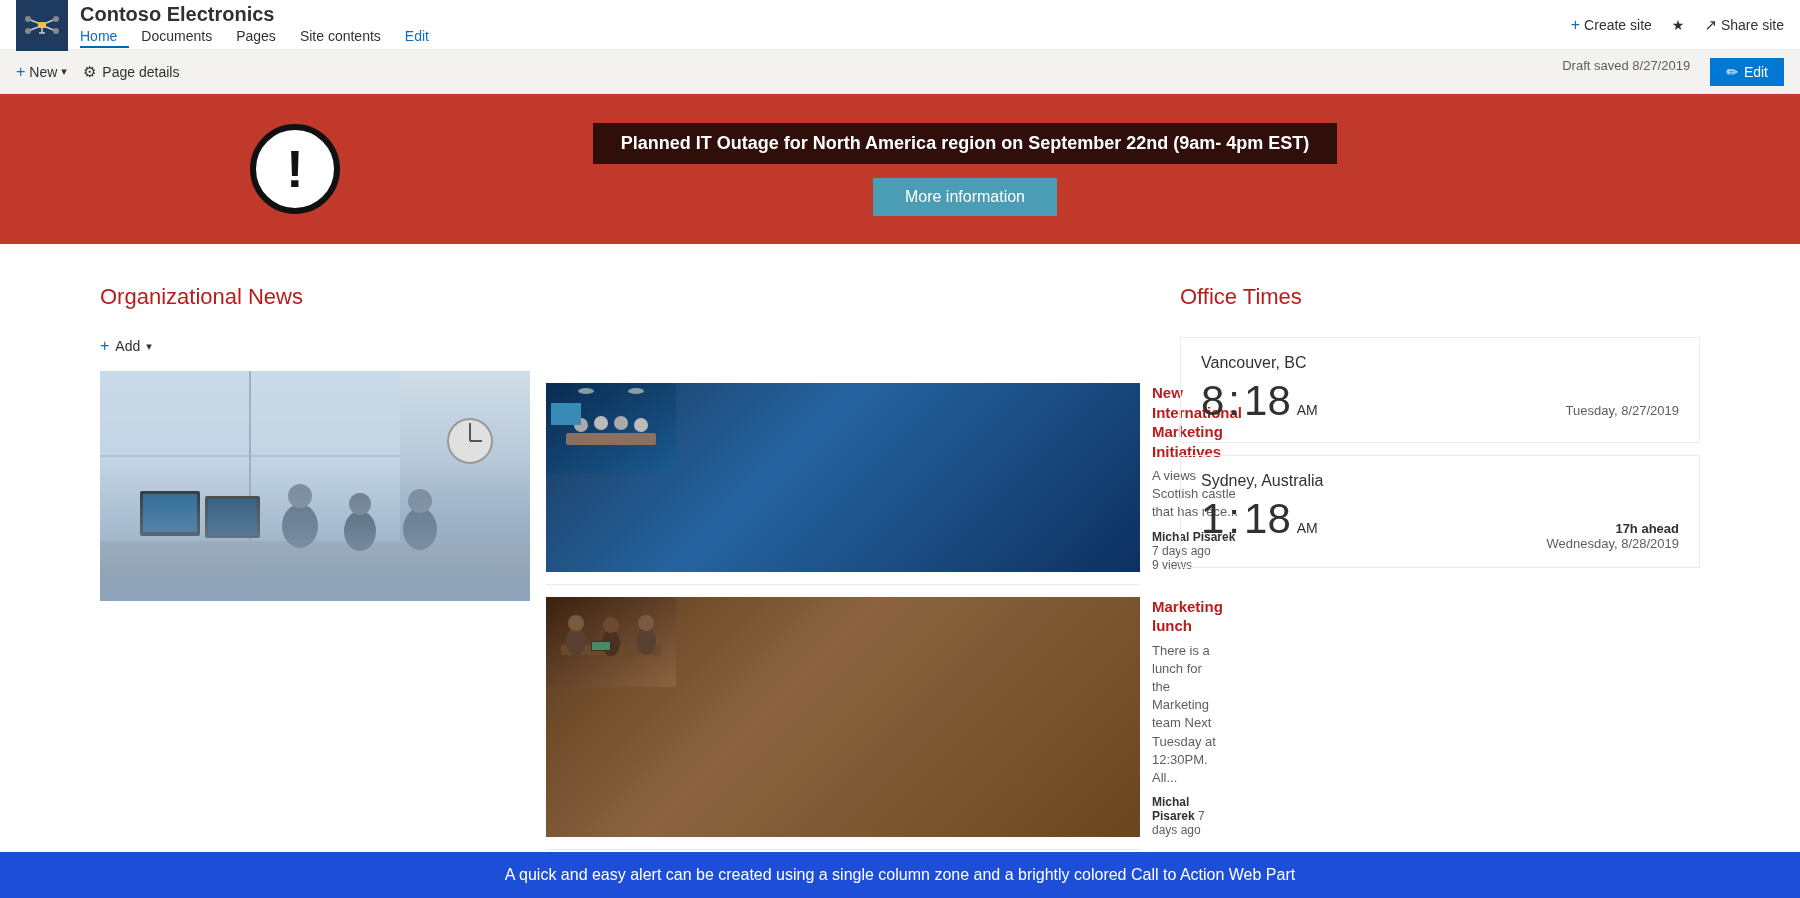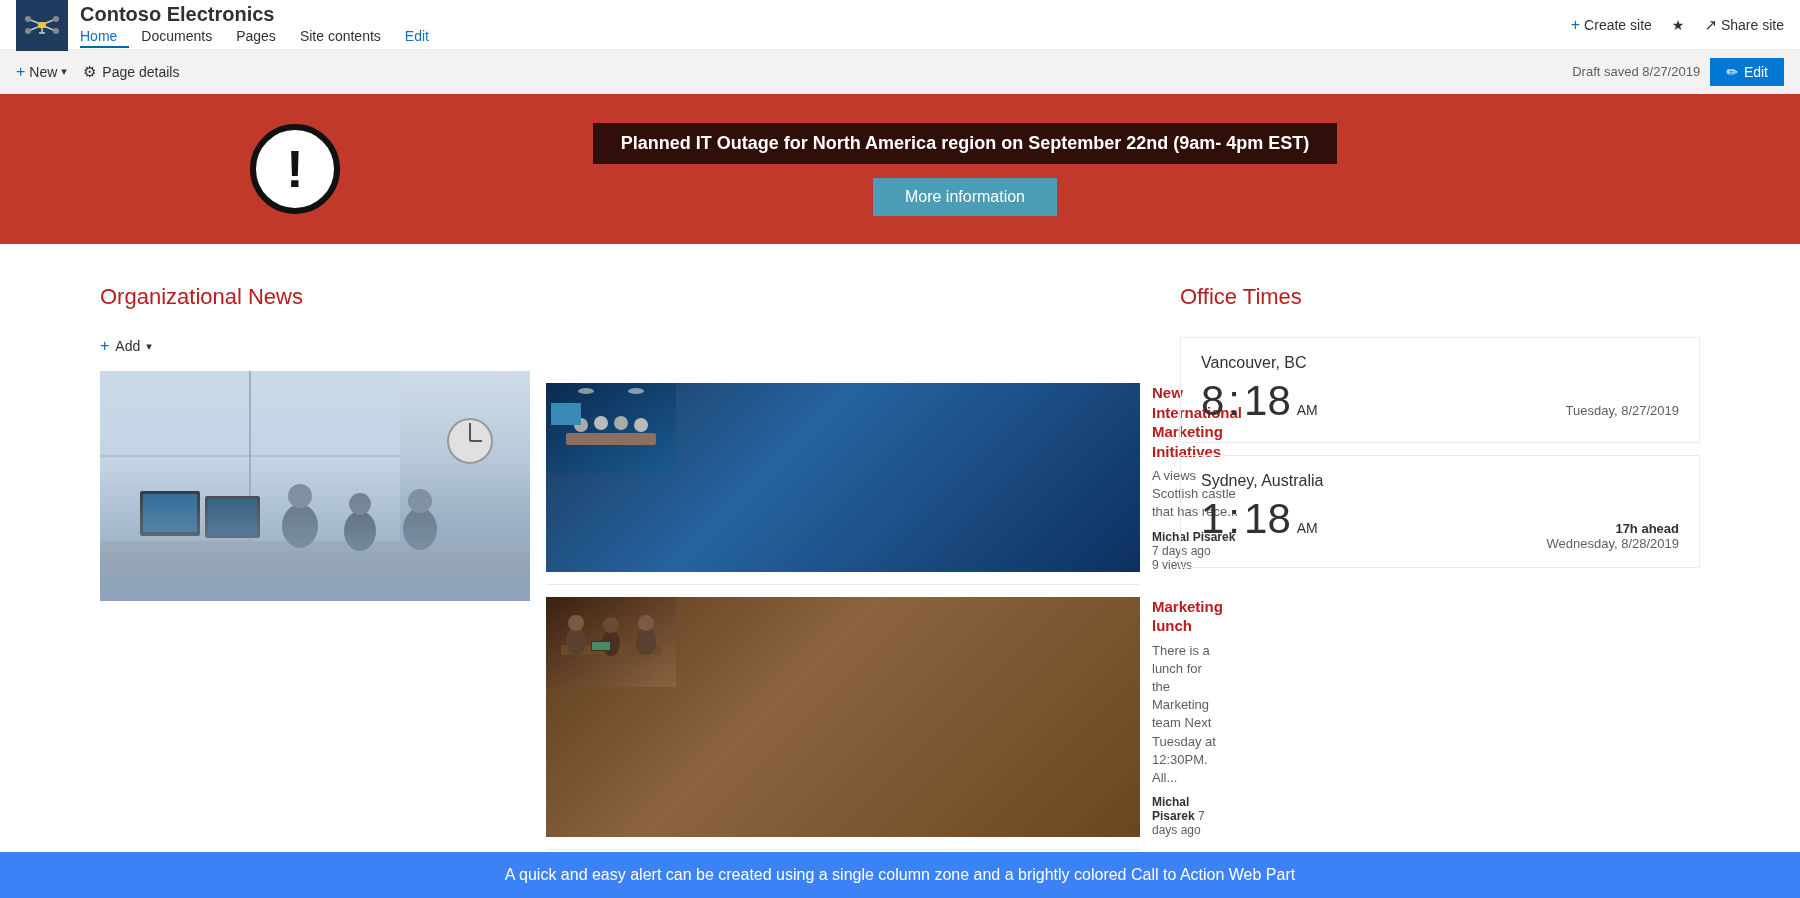--- a/index.html
+++ b/index.html
@@ -83,21 +83,21 @@
     .toolbar-page-details {
       display: flex;
       align-items: center;
       gap: 6px;
       font-size: 14px;
       color: #323130;
       cursor: pointer;
       background: none;
       border: none;
     }
-    .toolbar-right { display: flex; align-items: center; gap: 10px; }
+    .toolbar-right { display: flex; align-items: flex-start; gap: 20px; }
     .draft-saved { font-size: 13px; color: #605e5c; }
     .edit-btn {
       display: flex;
       align-items: center;
       gap: 6px;
       background: #0078d4;
       color: #fff;
       border: none;
       padding: 6px 16px;
       font-size: 14px;
@@ -242,21 +242,21 @@
     .time-display { display: flex; align-items: baseline; gap: 4px; margin-bottom: 4px; }
     .time-large { font-size: 42px; font-weight: 300; color: #323130; line-height: 1; }
     .time-ampm { font-size: 14px; color: #323130; font-weight: 400; margin-left: 2px; }
     .time-extra { font-size: 13px; color: #605e5c; }
     .time-date { font-size: 13px; color: #605e5c; }
     .time-right { text-align: right; }
     .time-row { display: flex; align-items: baseline; justify-content: space-between; }
 
     
     .bottom-banner {
-      background: #3b82f6;
+      background: #1d4ed8;
       color: #fff;
       padding: 14px 20px;
       font-size: 16px;
       text-align: center;
       position: fixed;
       bottom: 0;
       left: 0;
       right: 0;
     }
   </style>

